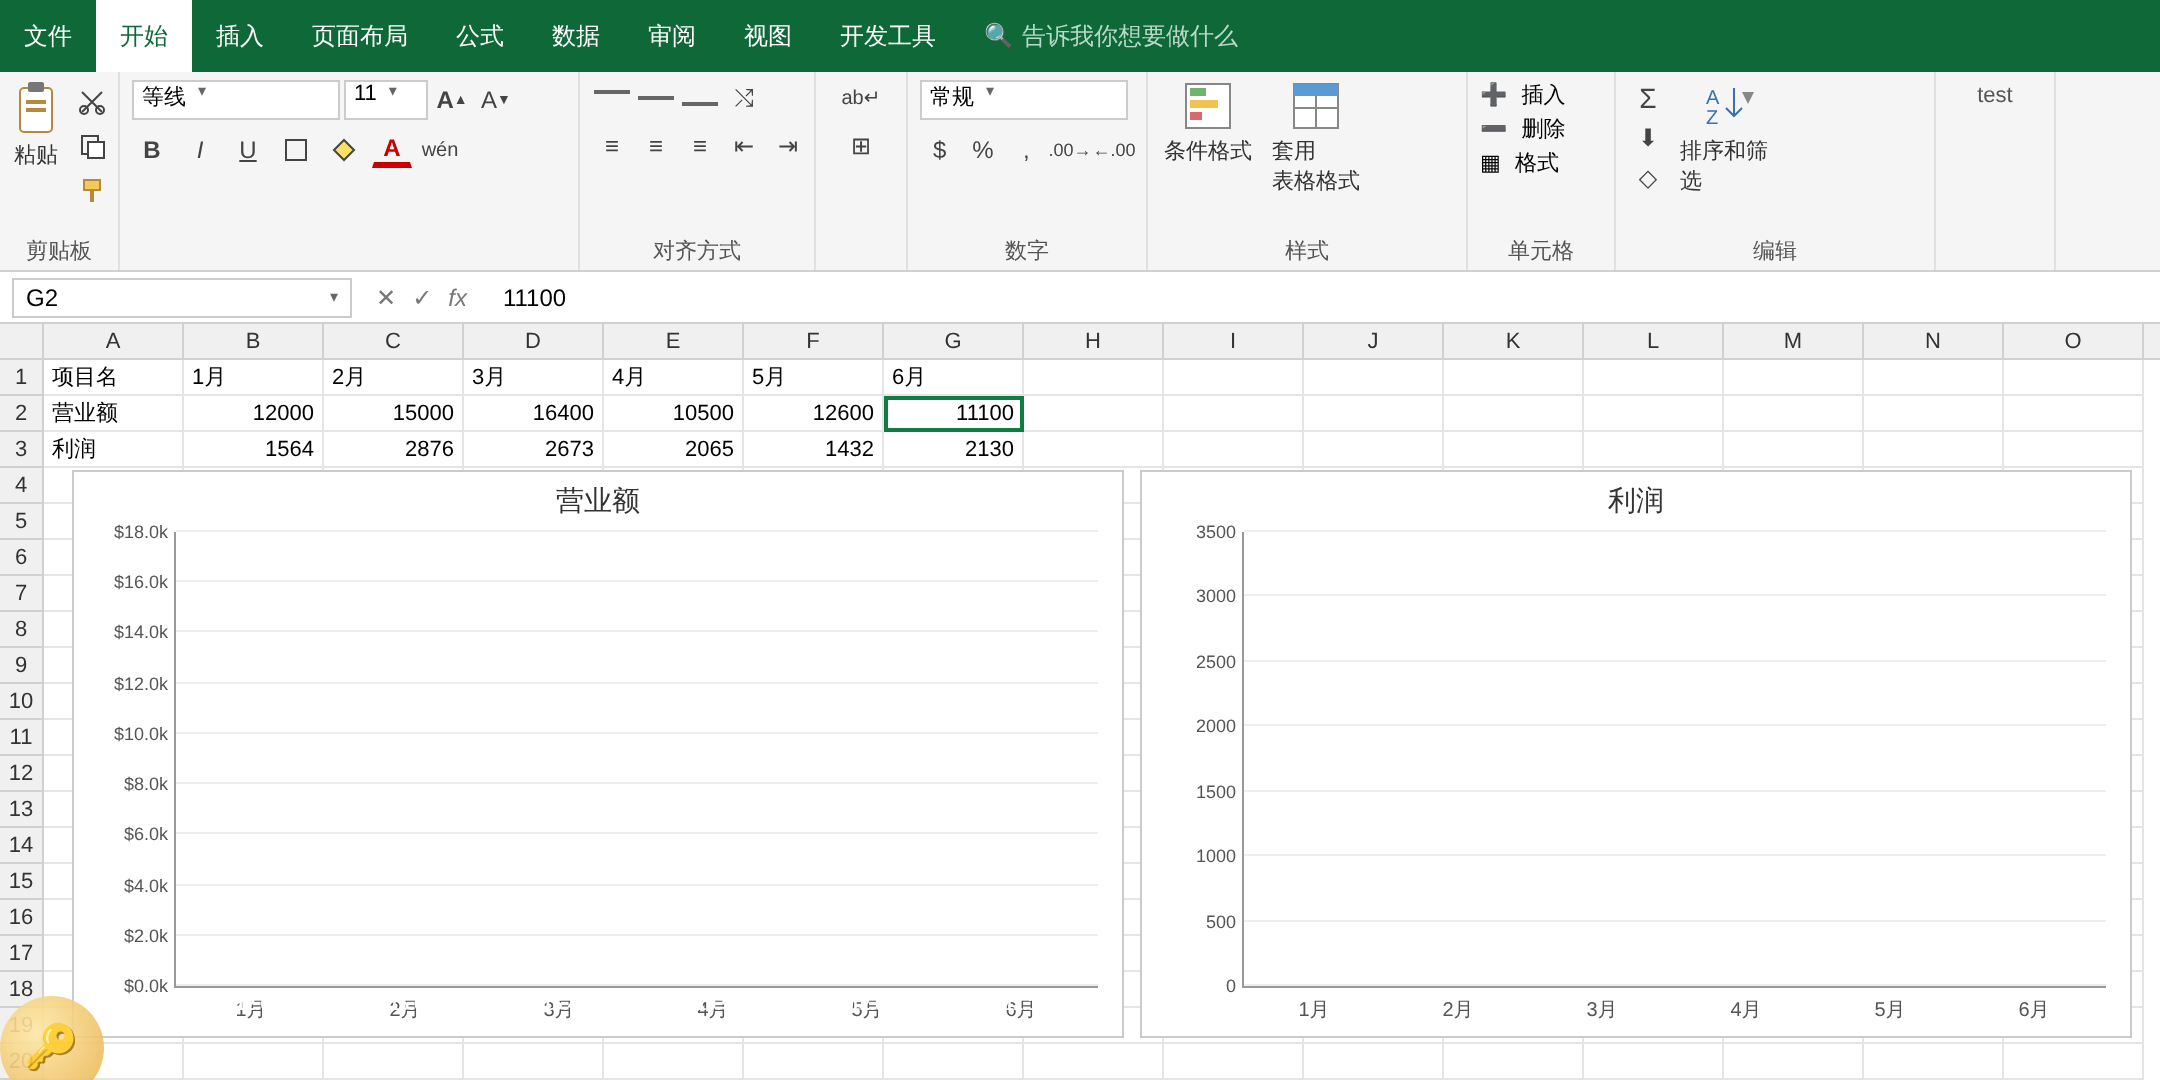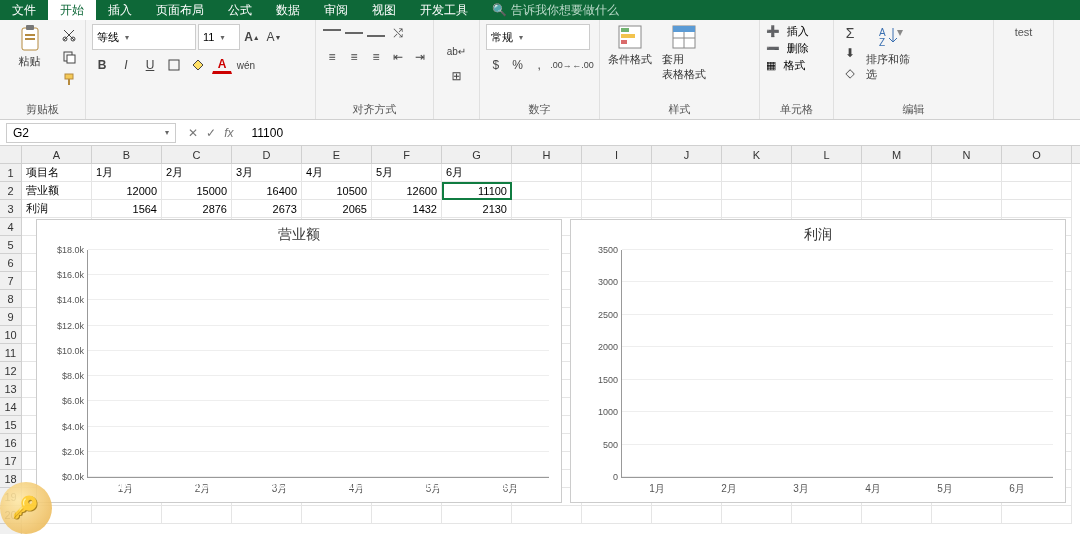--- a/index.html
+++ b/index.html
@@ -1,29 +1,29 @@
 <!DOCTYPE html>
 <html><head>
 <meta charset="utf-8">
 <style>
   * { box-sizing: border-box; margin: 0; padding: 0; }
   body { font-family: "Microsoft YaHei", Arial, sans-serif; font-size: 12px; background: #fff; width: 1080px; height: 540px; overflow: hidden; }
-  .titlebar { background: #0e6838; height: 20px; display: flex; align-items: stretch; color: #fff; }
+  .titlebar { background: #0e6838; height: 36px; display: flex; align-items: stretch; color: #fff; }
   .titlebar .tab { padding: 0 12px; display: flex; align-items: center; font-size: 12px; cursor: pointer; }
   .titlebar .tab.active { background: #fff; color: #0e6838; }
   .titlebar .search { margin-left: 12px; display: flex; align-items: center; color: #b9d9c8; font-size: 12px; gap: 4px; }
   .ribbon { background: #f5f5f5; border-bottom: 1px solid #d0d0d0; height: 100px; display: flex; }
   .rgroup { border-right: 1px solid #e0e0e0; display: flex; flex-direction: column; justify-content: space-between; padding: 4px 6px 2px 6px; }
   .rgroup .label { text-align: center; font-size: 11px; color: #555; margin-top: 2px; }
   .rgroup .body { display: flex; align-items: flex-start; gap: 6px; flex: 1; }
   .vbtn { display: flex; flex-direction: column; align-items: center; justify-content: center; width: 48px; gap: 2px; font-size: 11px; color: #333; cursor: pointer; }
   .iconbox { display: inline-flex; align-items: center; justify-content: center; }
   .mini { width: 20px; height: 18px; display: inline-flex; align-items: center; justify-content: center; font-size: 12px; color: #444; cursor: pointer; border: 1px solid transparent; }
   .row { display: flex; align-items: center; gap: 2px; }
-  .sel { border: 1px solid #ccc; background: #fff; height: 20px; font-size: 11px; padding: 12px 4px; display: inline-flex; align-items: center; gap: 4px; }
+  .sel { border: 1px solid #ccc; background: #fff; height: 20px; font-size: 11px; padding: 0 4px; display: inline-flex; align-items: flex-start; gap: 4px; }
   .formula-bar { display: flex; align-items: center; height: 26px; border-bottom: 1px solid #d0d0d0; background: #fff; }
   .namebox { width: 170px; border: 1px solid #ccc; height: 20px; margin-left: 6px; padding: 0 6px; display: flex; align-items: center; justify-content: space-between; font-size: 12px; }
   .fx-btns { display: flex; align-items: center; gap: 8px; margin: 0 12px; color: #777; }
   .fx-input { flex: 1; height: 20px; border: none; outline: none; font-size: 12px; padding: 0 6px; }
   .grid-area { display: flex; height: 388px; position: relative; }
   .rowhdrs { width: 22px; background: #f0f0f0; border-right: 1px solid #d0d0d0; }
   .rowhdr { height: 18px; border-bottom: 1px solid #d0d0d0; font-size: 11px; color: #333; display: flex; align-items: center; justify-content: center; }
   .corner { height: 18px; border-bottom: 1px solid #d0d0d0; background: #f0f0f0; }
   .cols { flex: 1; position: relative; }
   .colhdrs { display: flex; background: #f0f0f0; height: 18px; border-bottom: 1px solid #d0d0d0; }
@@ -61,21 +61,21 @@
     <div class="tab">审阅</div>
     <div class="tab">视图</div>
     <div class="tab">开发工具</div>
     <div class="search">
       <span>🔍</span>
       <span>告诉我你想要做什么</span>
     </div>
   </div>
 
 <div class="ribbon">
-  <div class="rgroup" style="width:86px">
+  <div class="rgroup" style="width:60px">
     <div class="body">
       <div class="vbtn">
         <span class="iconbox">
           <svg width="24" height="28">
               <rect x="4" y="4" width="16" height="22" rx="2" fill="#fff" stroke="#b58a3e"></rect>
               <rect x="8" y="1" width="8" height="5" rx="1" fill="#777"></rect>
               <rect x="7" y="10" width="10" height="2" fill="#b58a3e"></rect>
               <rect x="7" y="14" width="10" height="2" fill="#b58a3e"></rect>
             </svg>
         </span>
@@ -159,21 +159,21 @@
         <span class="mini">≡</span>
         <span class="mini">≡</span>
         <span class="mini">⇤</span>
         <span class="mini">⇥</span>
       </div>
     </div>
     <div class="label">对齐方式</div>
   </div>
 
   <div class="rgroup" style="width:46px">
-    <div class="body" style="flex-direction:column;gap:6px;align-items:center;justify-content:center">
+    <div class="body" style="flex-direction:column;gap:6px;align-items:center;">
       <span class="mini" style="width:28px;font-size:10px">ab↵</span>
       <span class="mini" style="width:28px">⊞</span>
     </div>
     <div class="label">&nbsp;</div>
   </div>
 
   <div class="rgroup" style="width:120px">
     <div class="body" style="flex-direction:column;gap:6px;align-items:stretch">
       <span class="sel" style="width:104px">
           <span>常规</span>

